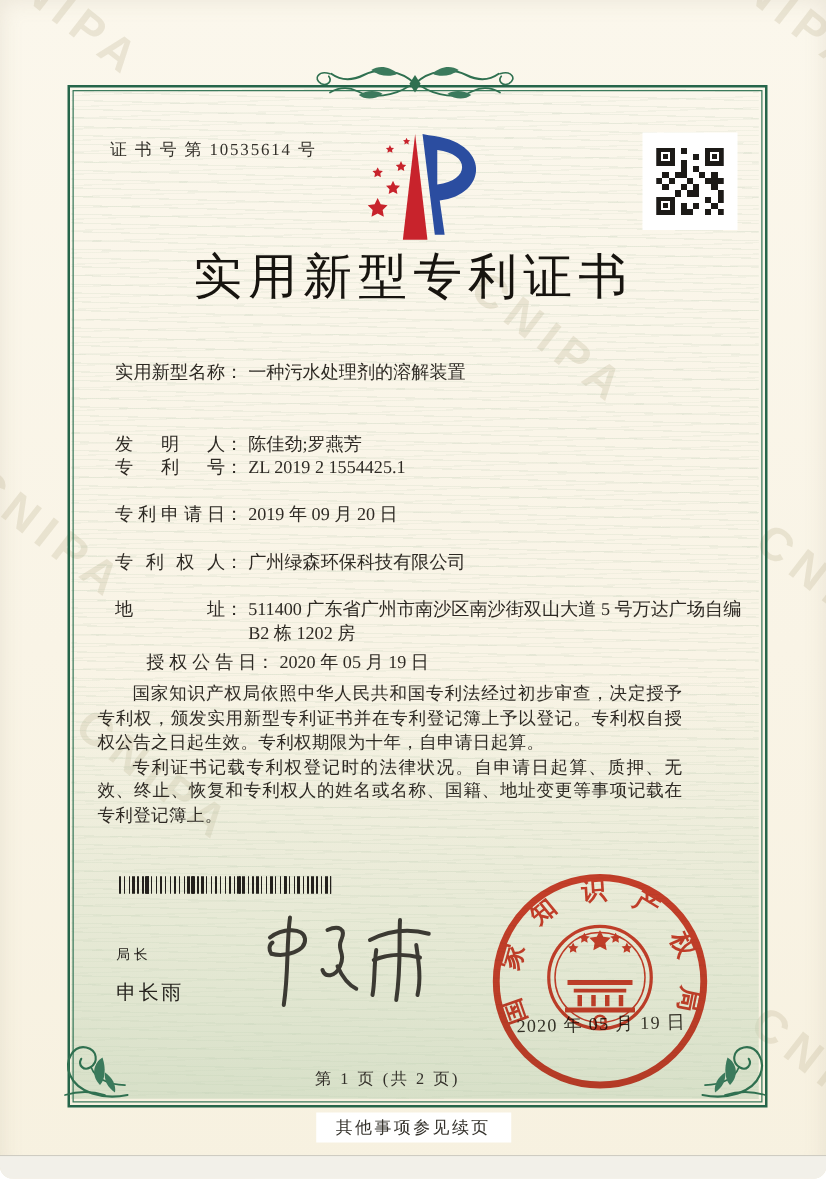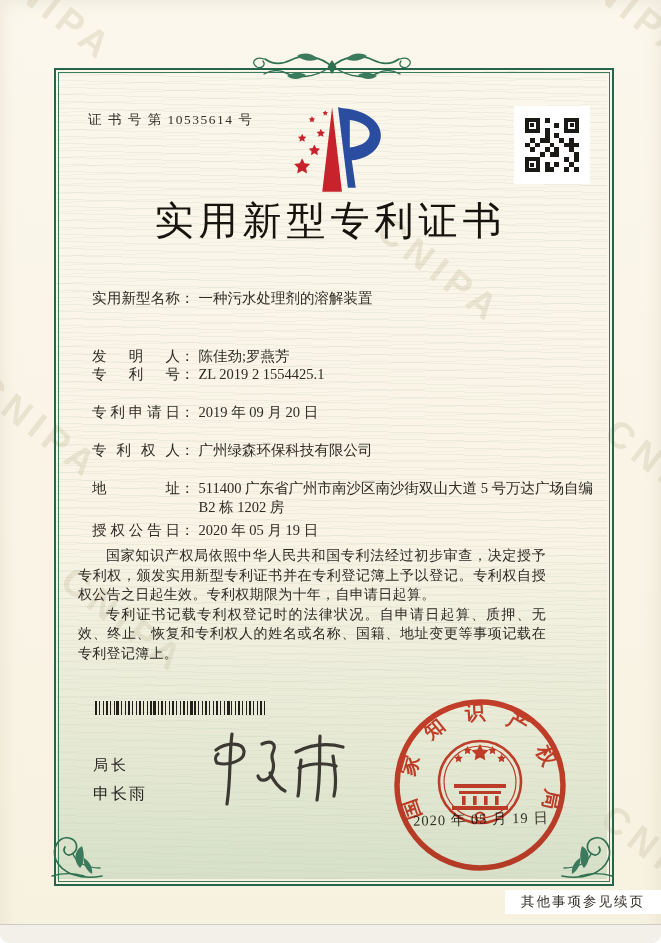--- a/index.html
+++ b/index.html
@@ -42,30 +42,30 @@
   .colon{display:inline-block;vertical-align:top;margin-right:4px;}
   .val{display:inline-block;vertical-align:top;white-space:normal;max-width:398px;line-height:19px;}
   .paras{position:absolute;left:78px;top:546px;width:468px;font-size:14px;line-height:19.6px;
          text-align:justify;letter-spacing:0.3px;color:#2e2a24;}
   .paras p{margin:0;text-indent:2em;}
   .barcode{position:absolute;left:95px;top:701px;width:170px;height:14px;
     background:
       repeating-linear-gradient(90deg,#23201c 0 2px,rgba(0,0,0,0) 2px 4px,#23201c 4px 5px,rgba(0,0,0,0) 5px 8px,#23201c 8px 9px,rgba(0,0,0,0) 9px 11px),
       repeating-linear-gradient(90deg,rgba(0,0,0,0) 0 21px,#23201c 21px 24px,rgba(0,0,0,0) 24px 37px);}
   .signer-title{position:absolute;left:93px;top:756px;font-family:"Liberation Sans","DejaVu Sans",sans-serif;
-                font-size:15px;letter-spacing:3px;color:#26231e;text-align:right;}
+                font-size:11px;letter-spacing:3px;color:#26231e;text-align:right;}
   .signer-name{position:absolute;left:93px;top:784px;font-family:"Liberation Sans","DejaVu Sans",sans-serif;
                font-size:16px;letter-spacing:2px;color:#26231e;}
   .signature{position:absolute;left:200px;top:730px;width:152px;height:80px;}
   .seal{position:absolute;left:391px;top:696px;width:178px;height:178px;mix-blend-mode:multiply;opacity:0.93;}
   .seal-date{position:absolute;left:398px;top:810px;width:166px;text-align:center;font-size:14.5px;
              letter-spacing:1px;color:#3a362f;mix-blend-mode:multiply;transform:rotate(-1.5deg);white-space:nowrap;}
   .pageinfo{position:absolute;left:0;top:854px;width:620px;text-align:center;font-size:13px;
             letter-spacing:2px;color:#33302a;}
-  .note-wrap{position:absolute;left:0;top:890px;width:661px;text-align:right;}
+  .note-wrap{position:absolute;left:0;top:890px;width:661px;text-align:center;}
   .note{display:inline-block;background:#ffffff;padding:3px 16px;font-size:13.5px;
         letter-spacing:2px;color:#33302a;}
   .bottom-strip{position:absolute;left:0;top:924px;width:661px;height:19px;
                 background:#f2f0e9;border-top:1px solid #cfccc2;border-radius:0 0 10px 10px;}
   .green{stroke:#2f7050;fill:none;stroke-linecap:round;}
 </style>
 </head>
 <body>
 
 <div class="page">
@@ -166,21 +166,21 @@
   <div class="row" style="top:403px;">
     <span class="lbl">专利申请日</span><span class="colon">：</span><span class="val">2019 年 09 月 20 日</span>
   </div>
   <div class="row" style="top:441px;">
     <span class="lbl">专利权人</span><span class="colon">：</span><span class="val">广州绿森环保科技有限公司</span>
   </div>
   <div class="row" style="top:479px;">
     <span class="lbl">地址</span><span class="colon">：</span><span class="val" style="max-width:396px">511400 广东省广州市南沙区南沙街双山大道 5 号万达广场自编 B2 栋 1202 房</span>
   </div>
 
-  <div class="row" style="top:521px;">
+  <div class="row" style="top:521px;margin-left:25px;">
     <span class="lbl">授权公告日</span><span class="colon">：</span><span class="val">2020 年 05 月 19 日</span>
   </div>
 
   <div class="paras">
     <p>国家知识产权局依照中华人民共和国专利法经过初步审查，决定授予专利权，颁发实用新型专利证书并在专利登记簿上予以登记。专利权自授权公告之日起生效。专利权期限为十年，自申请日起算。</p>
     <p>专利证书记载专利权登记时的法律状况。自申请日起算、质押、无效、终止、恢复和专利权人的姓名或名称、国籍、地址变更等事项记载在专利登记簿上。</p>
   </div>
 
   <div class="barcode"></div>
 
@@ -222,18 +222,19 @@
       <rect x="71" y="100" width="3.6" height="9"></rect>
       <rect x="82" y="100" width="3.6" height="9"></rect>
       <rect x="93" y="100" width="3.6" height="9"></rect>
       <rect x="104" y="100" width="3.6" height="9"></rect>
       <rect x="61" y="110" width="56" height="4"></rect>
       <circle cx="89" cy="121" r="4.5" fill="none" stroke="#d23420" stroke-width="2"></circle>
     </g>
   </svg>
   <div class="seal-date">2020 年 05 月 19 日</div>
 
+  <div class="pageinfo">第 1 页 (共 2 页)</div>
   <div class="note-wrap">
     <span class="note">其他事项参见续页</span>
   </div>
   <div class="bottom-strip"></div>
 
 </div>
 
 </body></html>

